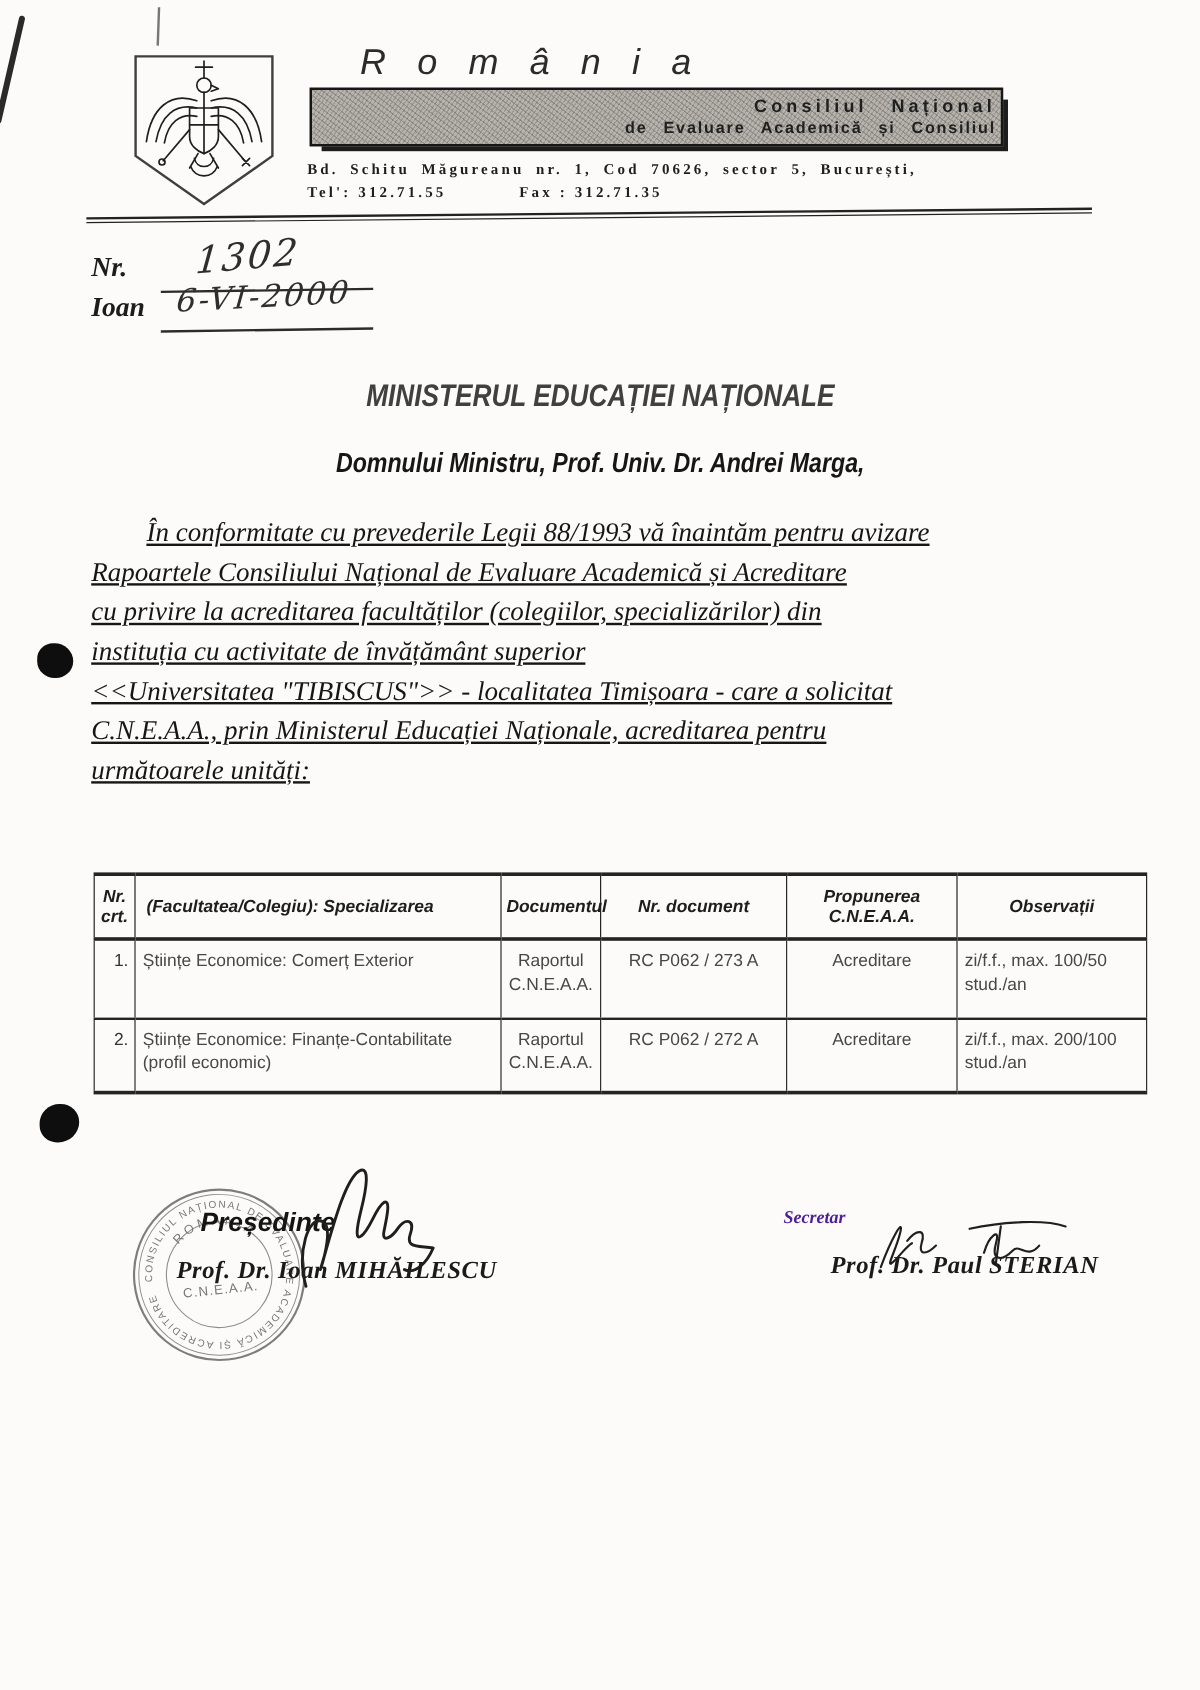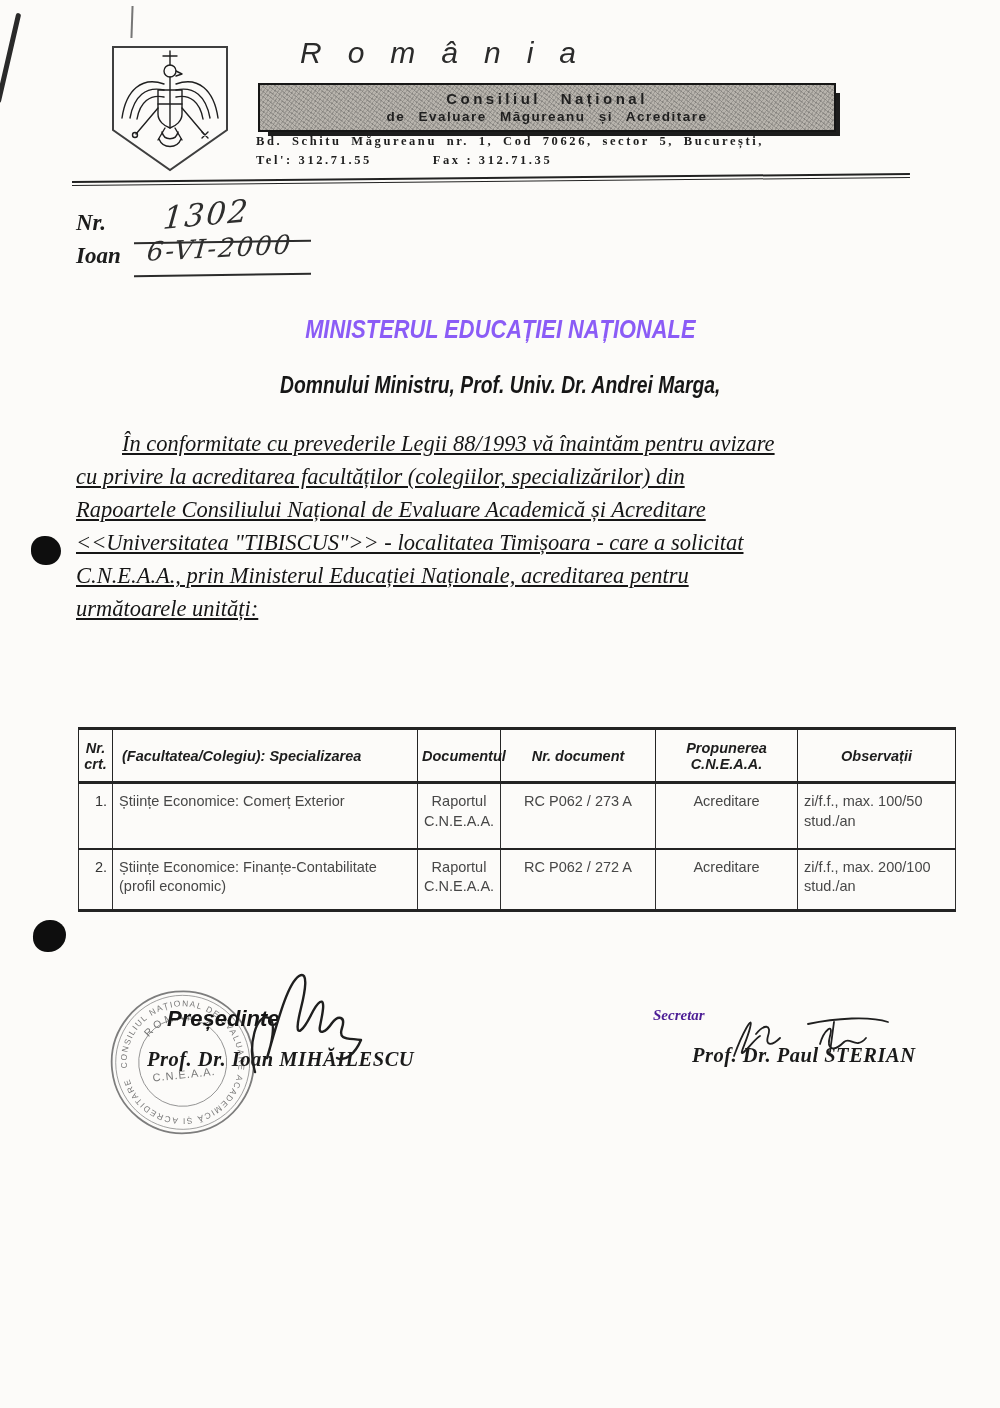--- a/index.html
+++ b/index.html
@@ -15,27 +15,27 @@
   .pen-tick { position:absolute; left:131px; top:6px; width:2px; height:32px;
     background:#4a4a4a; opacity:.75; transform:rotate(2deg); }
   .holepunch { position:absolute; background:#0e0e0e; border-radius:46% 54% 50% 50%; }
   .hp1 { left:31px; top:536px; width:30px; height:29px; }
   .hp2 { left:33px; top:920px; width:33px; height:32px; border-radius:52% 48% 55% 45%; }
   
   .coa { position:absolute; left:106px; top:42px; width:128px; height:133px; }
   .country { position:absolute; left:300px; top:36px; width:578px; text-align:left;
     font-style:italic; font-size:30px; letter-spacing:26px; color:#2b2b2b;
     font-family:Liberation Sans, sans-serif; }
-  .banner { position:absolute; left:258px; top:83px; width:578px; padding:5px 4px 6px;
+  .banner { position:absolute; left:258px; top:73px; width:578px; padding:5px 4px 6px;
     border:2.5px solid #161616; box-shadow:7px 7px 0 -3px #1d1d1d;
     background:
       repeating-linear-gradient(37deg, rgba(70,70,70,.28) 0 1px, transparent 1px 4px),
       repeating-linear-gradient(-55deg, rgba(40,40,40,.18) 0 1px, transparent 1px 3px),
       #b7b3ac;
-    text-align:center; font-family:"Liberation Sans", sans-serif; color:#1f1f1f; }
+    text-align:right; font-family:"Liberation Sans", sans-serif; color:#1f1f1f; }
   .banner .l1 { font-weight:bold; font-size:15px; letter-spacing:3.5px; word-spacing:12px; }
   .banner .l2 { font-weight:bold; font-size:13.5px; letter-spacing:1.5px; word-spacing:8px; margin-top:2px; }
   .addr1 { position:absolute; left:256px; top:134px; font-weight:bold; font-size:12.5px;
     letter-spacing:2.6px; word-spacing:4px; color:#1e1e1e; }
   .addr2 { position:absolute; left:256px; top:153px; font-weight:bold; font-size:12.5px;
     letter-spacing:2.6px; color:#1e1e1e; }
   .addr2 .tel { margin-right:55px; }
   .rule { position:absolute; left:72px; top:181px; width:838px; height:5px;
     border-top:2.5px solid #222; border-bottom:1.5px solid #222;
     transform:rotate(-0.55deg); transform-origin:left center; }
@@ -46,21 +46,21 @@
   .reg-line { position:absolute; height:2px; background:#2b2b2b; transform:rotate(-0.8deg); }
   .nr-line { left:134px; top:241px; width:177px; }
   .data-line { left:134px; top:274px; width:177px; }
   .hand { position:absolute; font-family:"DejaVu Serif", serif; font-style:italic;
     color:#2e2e2e; letter-spacing:2px; }
   .hw-nr { left:163px; top:196px; font-size:31px; transform:rotate(-5deg) skewX(-10deg); }
   .hw-data { left:147px; top:233px; font-size:26px; transform:rotate(-3deg) skewX(-8deg); }
   
   .title { position:absolute; left:0; top:314px; width:100%; text-align:center;
     font-family:"Liberation Sans", sans-serif; font-weight:bold; font-style:italic;
-    font-size:26px; color:#8b5cf6; }
+    font-size:26px; color:#404040; }
   .addressee { position:absolute; left:0; top:372px; width:100%; text-align:center;
     font-family:"Liberation Sans", sans-serif; font-weight:bold; font-style:italic;
     font-size:23px; color:#161616; }
   .condense { display:inline-block; transform:scaleX(0.84); transform-origin:center; }
   
   .bodytext { position:absolute; left:76px; top:427px; width:840px;
     font-style:italic; font-size:22.5px; line-height:33px; color:#161616;text-decoration:underline; }
   .bodytext .indent { padding-left:46px; }
   
   .acc-table { position:absolute; left:78px; top:727px; width:877px;
@@ -128,21 +128,21 @@
         <path d="M56 90 C58 99 70 99 72 90 M53 97 C57 107 71 107 75 97"></path>
         <path d="M59 86 L52 98 M69 86 L76 98"></path>
       </g>
     </svg>
   </div>
 
   <div class="country">România</div>
 
   <div class="banner">
     <div class="l1">Consiliul Național</div>
-    <div class="l2">de Evaluare Măgureanu și Acreditare</div>
+    <div class="l2">de Evaluare Academică și Consiliul</div>
   </div>
 
   <div class="addr1">Bd. Schitu Măgureanu nr. 1, Cod 70626, sector 5, București,</div>
   <div class="addr2">
     <span class="tel">Tel': 312.71.55</span>
     <span>Fax : 312.71.35</span>
   </div>
   <div class="rule"></div>
 
   <span class="reg-label nr-label">Nr.</span>
@@ -154,22 +154,23 @@
 
   <div class="title">
     <span class="condense">MINISTERUL EDUCAȚIEI NAȚIONALE</span>
   </div>
   <div class="addressee">
     <span class="condense">Domnului Ministru, Prof. Univ. Dr. Andrei Marga,</span>
   </div>
 
   <div class="bodytext">
     <div class="indent">În conformitate cu prevederile Legii 88/1993 vă înaintăm pentru avizare</div>
+    <div>Rapoartele Consiliului Național de Evaluare Academică și Acreditare</div>
     <div>cu privire la acreditarea facultăților (colegiilor, specializărilor) din</div>
-    <div>Rapoartele Consiliului Național de Evaluare Academică și Acreditare</div>
+    <div>instituția cu activitate de învățământ superior</div>
     <div>&lt;&lt;Universitatea "TIBISCUS"&gt;&gt; - localitatea Timișoara - care a solicitat</div>
     <div>C.N.E.A.A., prin Ministerul Educației Naționale, acreditarea pentru</div>
     <div>următoarele unități:</div>
   </div>
 
   <table class="acc-table">
     <colgroup>
       <col class="w1">
         <col class="w2">
         <col class="w3">

